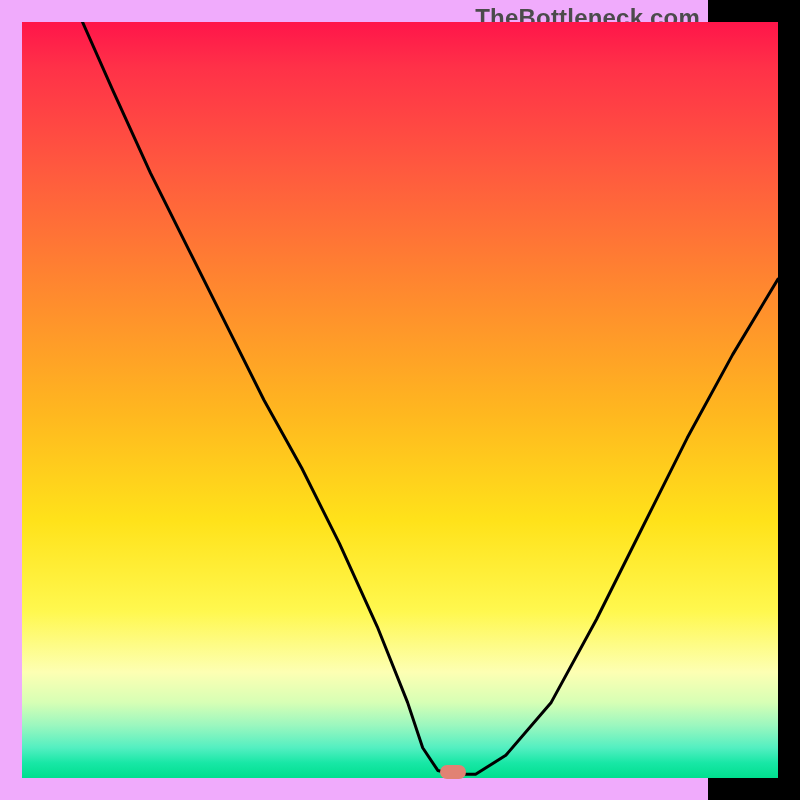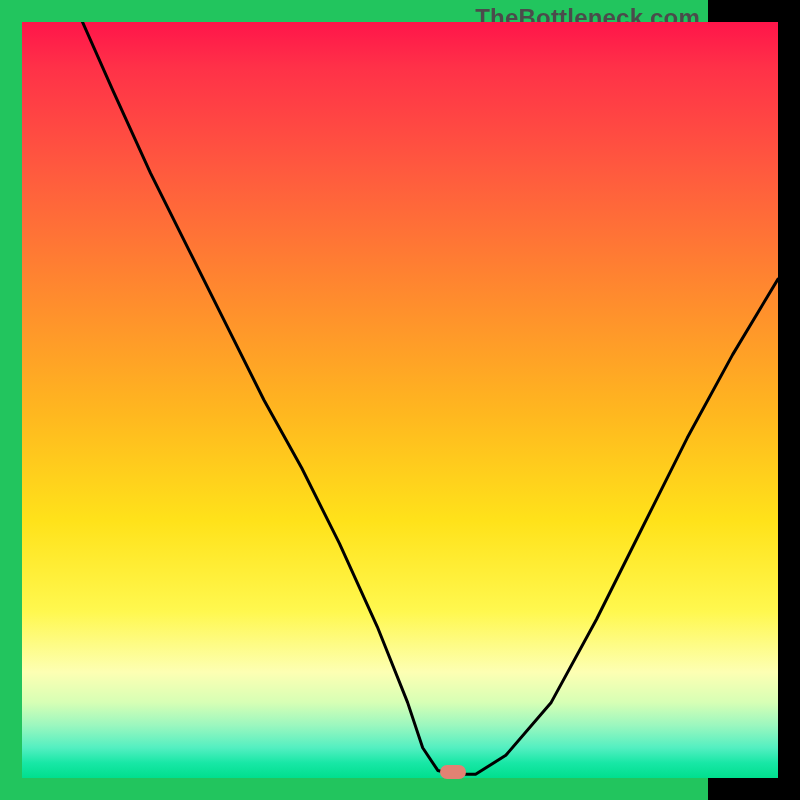--- a/index.html
+++ b/index.html
@@ -8,21 +8,21 @@
     width: 800px;
     height: 800px;
     background: #000;
     overflow: hidden;
     font-family: Arial, Helvetica, sans-serif;
   }
   .frame {
     position: relative;
     width: 708px;
     height: 800px;
-    background: #22c55e;
+    background: #f0abfc;
   }
   .watermark {
     position: absolute;
     top: 4px;
     right: 8px;
     color: #4b4b4b;
     font-size: 24px;
     font-weight: 600;
     letter-spacing: 0.2px;
     user-select: none;

